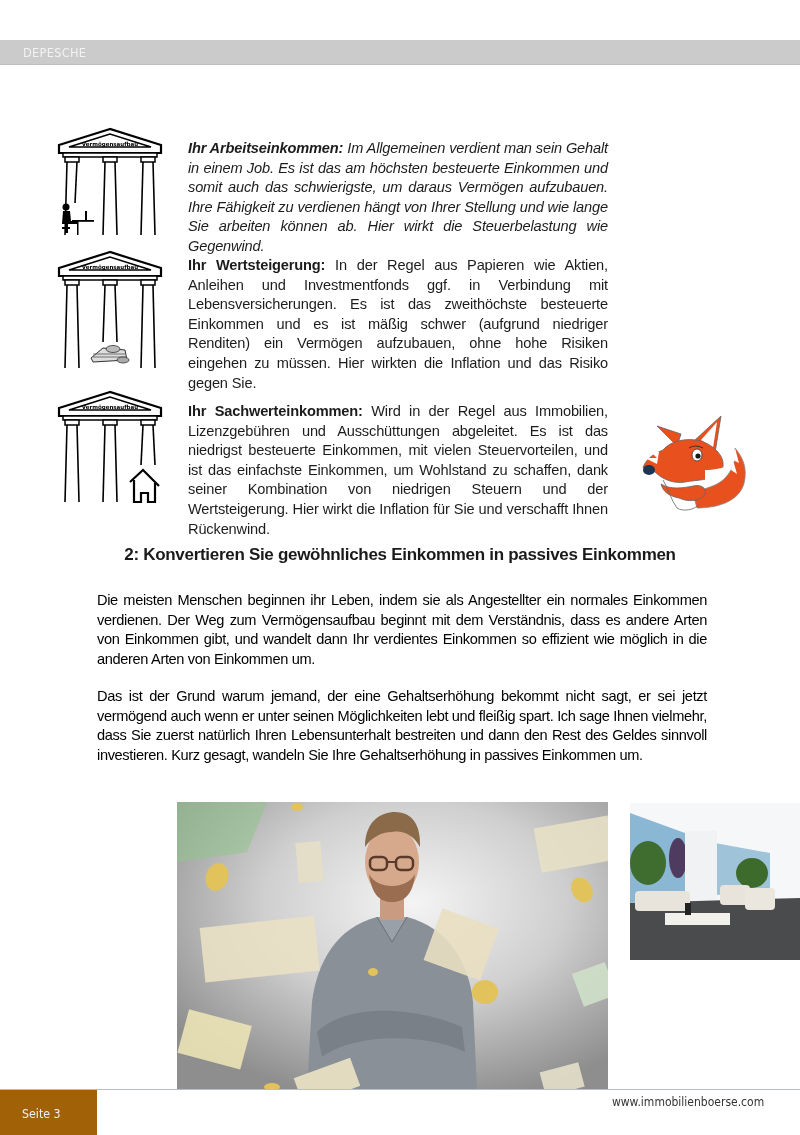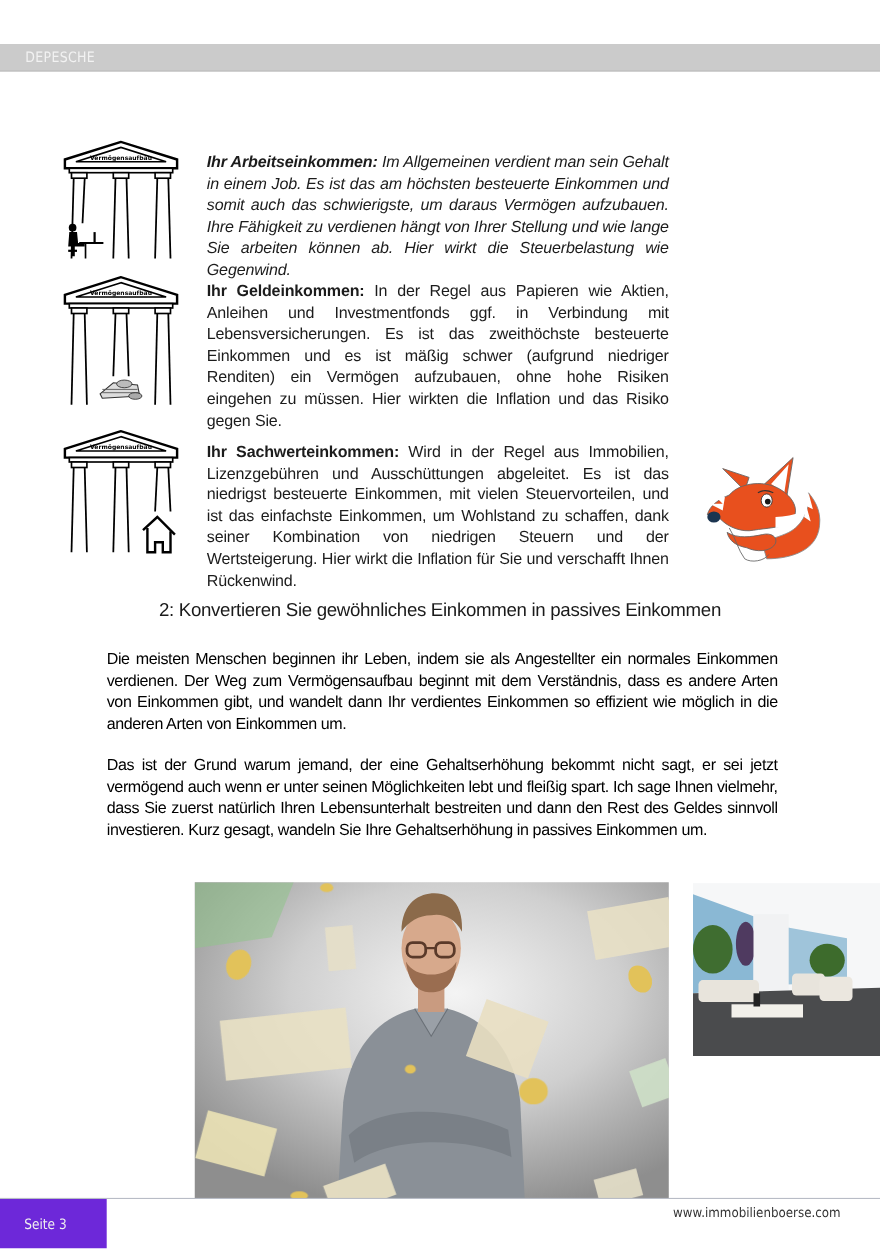--- a/index.html
+++ b/index.html
@@ -23,42 +23,42 @@
     position: absolute; left: 188px; width: 420px;
     font-size: 14.6px; line-height: 19.6px; text-align: justify; color: #1c1c1c;
     font-family: "Liberation Sans", sans-serif; letter-spacing: -0.15px;
   }
   .income-text b { font-weight: bold; }
 
   .fox { position: absolute; left: 635px; top: 408px; width: 120px; height: 108px; }
 
   .section-title {
     position: absolute; left: 0; width: 800px; top: 545px; text-align: center;
-    font-size: 17px; font-weight: normal; color: #1a1a1a; letter-spacing: -0.3px;
+    font-size: 17px; font-weight: bold; color: #1a1a1a; letter-spacing: -0.3px;
     font-family: "Liberation Sans", sans-serif;
   }
 
   .body-para {
     position: absolute; left: 97px; width: 610px;
     font-size: 14.6px; line-height: 19.6px; text-align: justify; color: #000000;
     letter-spacing: -0.35px; font-family: "Liberation Sans", sans-serif;
   }
 
   .photo-main {
     position: absolute; left: 177px; top: 802px; width: 431px; height: 288px; overflow: hidden;
     background: radial-gradient(ellipse at 55% 35%, #f2f2f2 0%, #d9d9d9 40%, #a9a9a9 100%);
   }
   .photo-side {
     position: absolute; left: 630px; top: 803px; width: 170px; height: 157px; overflow: hidden;
     background: linear-gradient(180deg, #f4f6f8 0%, #ffffff 30%, #eef0f2 55%, #5b5b5b 78%, #3e3e3e 100%);
   }
 
   .footer-divider { position: absolute; left: 0; top: 1089px; width: 800px; height: 1px; background: #b8bcc6; }
   .footer-page {
-    position: absolute; left: 0; top: 1090px; width: 97px; height: 45px; background: #6d28d9;
+    position: absolute; left: 0; top: 1090px; width: 97px; height: 45px; background: #a16207;
   }
   .footer-page .label {
     position: absolute; left: 22px; top: 16px; font-size: 13px; color: #efefef;
     font-family: "DejaVu Sans", sans-serif; transform: scaleX(0.85); transform-origin: left center;
   }
   .footer-url {
     position: absolute; right: 36px; top: 1095px; font-size: 12px; color: #333;
     font-family: "DejaVu Sans", sans-serif; transform: scaleX(0.9); transform-origin: right center;
   }
 </style>
@@ -118,21 +118,21 @@
       <path d="M36,108 L48,98 L70,100 L72,110 L38,112 Z" fill="#ddd" stroke="#333" stroke-width="1"></path>
       <line x1="38" y1="104" x2="70" y2="104" stroke="#555" stroke-width="0.8"></line>
       <line x1="38" y1="107" x2="71" y2="107" stroke="#555" stroke-width="0.8"></line>
       <ellipse cx="58" cy="99" rx="7" ry="3.5" fill="#bbb" stroke="#333" stroke-width="0.8"></ellipse>
       <ellipse cx="68" cy="110" rx="6" ry="3" fill="#aaa" stroke="#333" stroke-width="0.8"></ellipse>
     </g>
   </svg>
 </div>
 
 <div class="income-text" style="top:256px;">
-  <b>Ihr Geldeinkommen:</b><span> In der Regel aus Papieren wie Aktien, Anleihen und Investmentfonds ggf. in Verbindung mit Lebensversicherungen. Es ist das zweithöchste besteuerte Einkommen und es ist mäßig schwer (aufgrund niedriger Renditen) ein Vermögen aufzubauen, ohne hohe Risiken eingehen zu müssen. Hier wirkten die Inflation und das Risiko gegen Sie.</span>
+  <b>Ihr Wertsteigerung:</b><span> In der Regel aus Papieren wie Aktien, Anleihen und Investmentfonds ggf. in Verbindung mit Lebensversicherungen. Es ist das zweithöchste besteuerte Einkommen und es ist mäßig schwer (aufgrund niedriger Renditen) ein Vermögen aufzubauen, ohne hohe Risiken eingehen zu müssen. Hier wirkten die Inflation und das Risiko gegen Sie.</span>
 </div>
 
 <div class="temple" style="top:390px;">
   <svg width="110" height="115" viewBox="0 0 110 115">
     <polygon points="55,2 4,18 4,26 106,26 106,18" fill="#fff" stroke="#000" stroke-width="2.2"></polygon>
     <polygon points="55,7 14,20 96,20" fill="#fff" stroke="#000" stroke-width="1.5"></polygon>
     <text x="55" y="18.5" font-size="5.5" text-anchor="middle" font-family="DejaVu Sans, sans-serif" font-weight="bold">Vermögensaufbau</text>
     <rect x="8" y="26" width="94" height="4" fill="#fff" stroke="#000" stroke-width="1.5"></rect>
     <rect x="10" y="30" width="14" height="5" fill="#fff" stroke="#000" stroke-width="1.5"></rect>
     <rect x="48" y="30" width="14" height="5" fill="#fff" stroke="#000" stroke-width="1.5"></rect>

